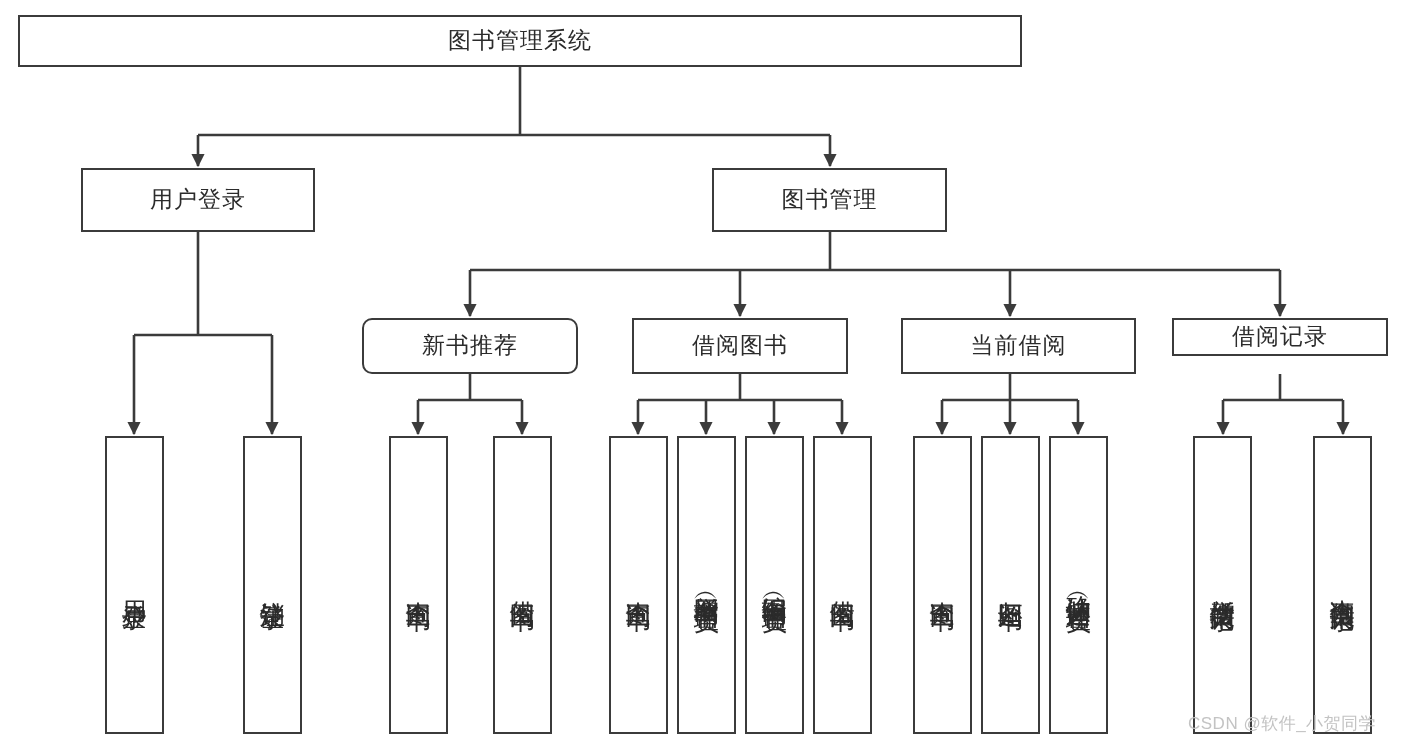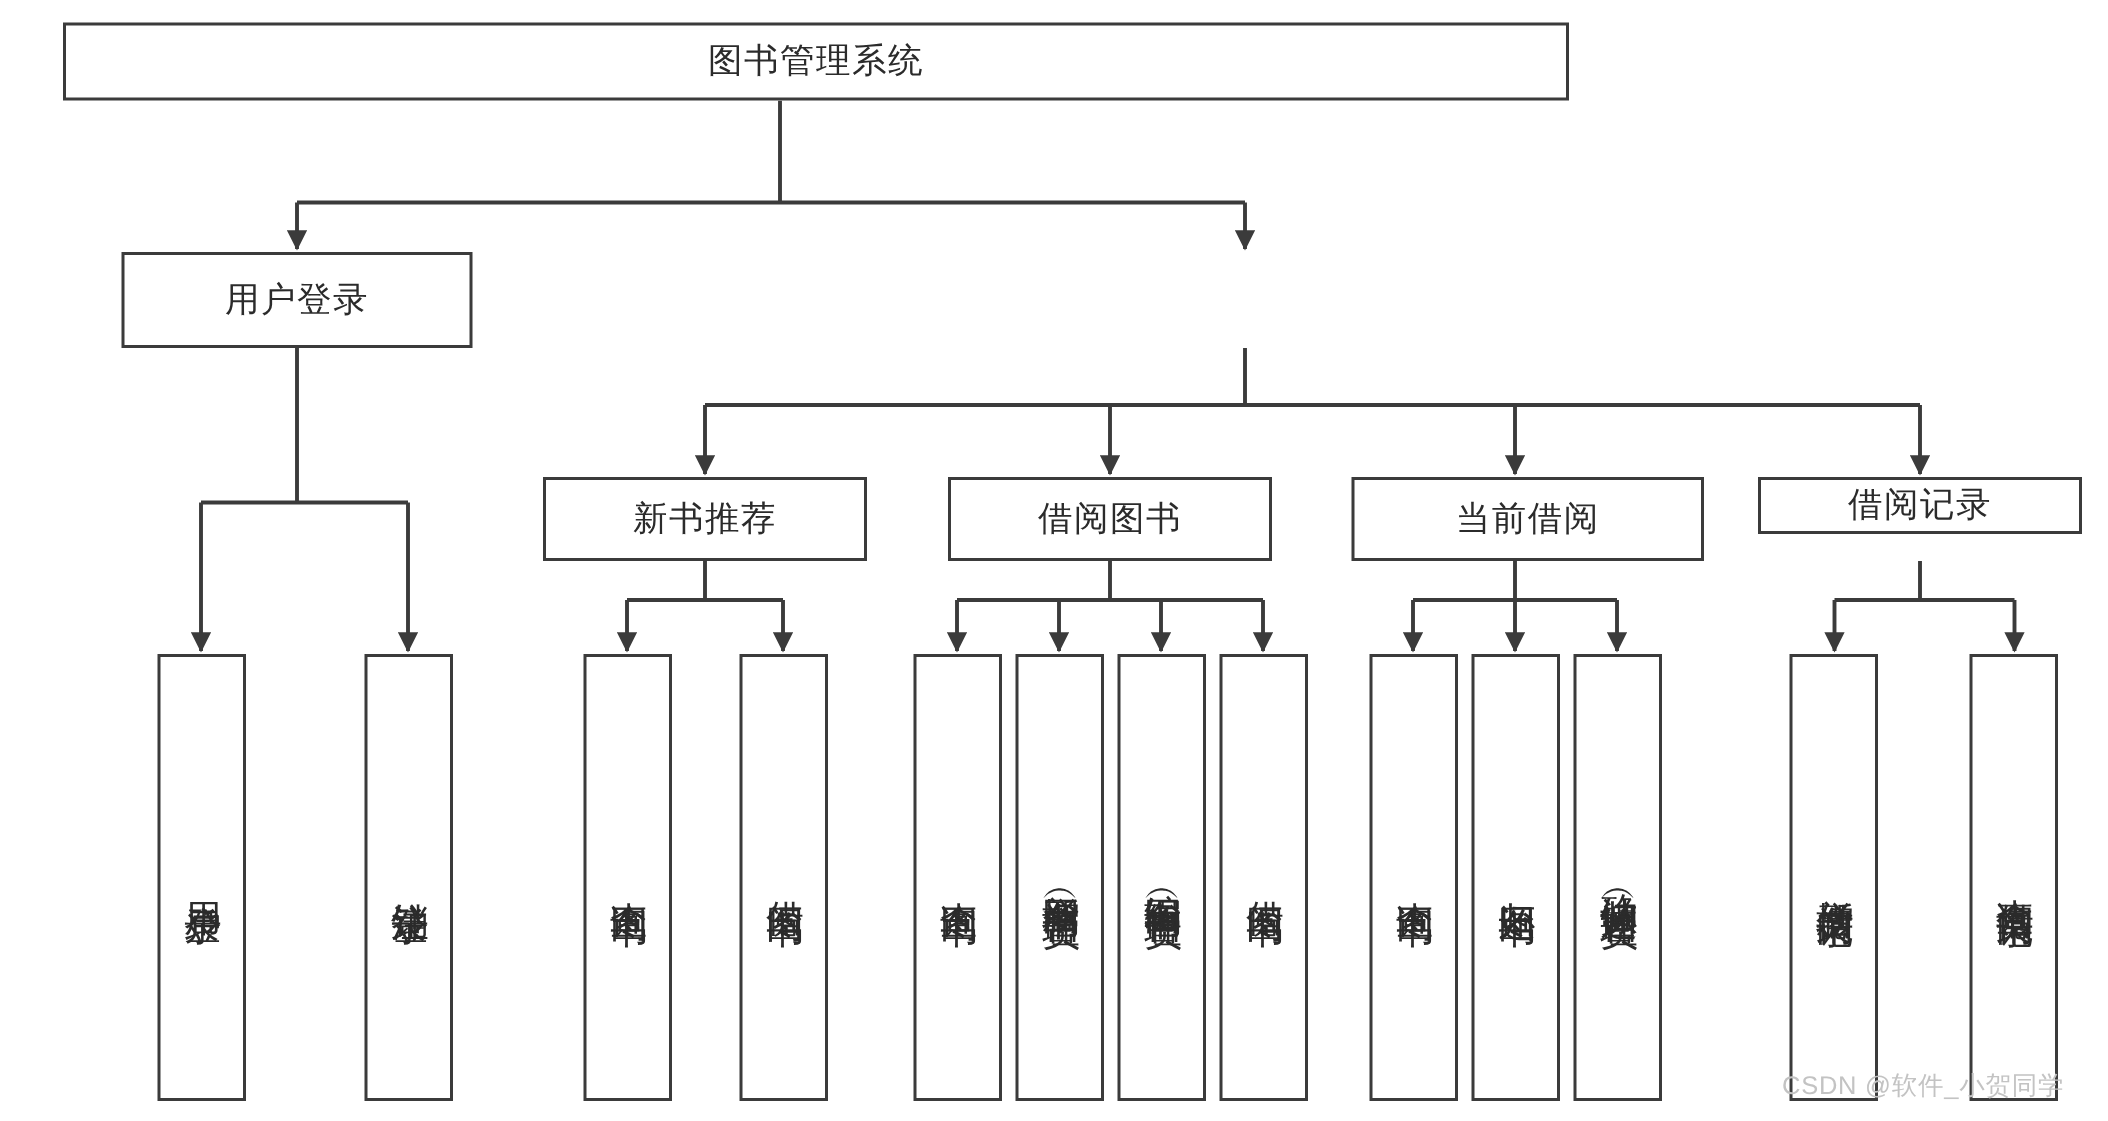--- a/index.html
+++ b/index.html
@@ -115,25 +115,26 @@
       <path d="M 1010 400 L 1010 434" marker-end="url(#arrow)"></path>
       <path d="M 1078 400 L 1078 434" marker-end="url(#arrow)"></path>
 
       <path d="M 1280 374 L 1280 400"></path>
       <path d="M 1223 400 L 1343 400"></path>
       <path d="M 1223 400 L 1223 434" marker-end="url(#arrow)"></path>
       <path d="M 1343 400 L 1343 434" marker-end="url(#arrow)"></path>
     </g>
   </svg>
 
-  <div class="node horiz" style="left:18px; top:15px; width:1004px; height:52px;margin-left:24px;">图书管理系统</div>
+  <div class="node horiz" style="left:18px; top:15px; width:1004px; height:52px;">图书管理系统</div>
 
   <div class="node horiz" style="left:81px; top:168px; width:234px; height:64px;">用户登录</div>
+  <div class="node horiz" style="left:712px; top:168px; width:235px; height:64px;">图书管理</div>
 
-  <div class="node horiz" style="left:362px; top:318px; width:216px; height:56px;">新书推荐</div>
+  <div class="node horiz" style="left:362px; top:318px; width:216px; height:56px;border-radius:10px;">新书推荐</div>
   <div class="node horiz" style="left:632px; top:318px; width:216px; height:56px;">借阅图书</div>
   <div class="node horiz" style="left:901px; top:318px; width:235px; height:56px;">当前借阅</div>
   <div class="node horiz" style="left:1172px; top:318px; width:216px; height:38px;">借阅记录</div>
 
   <div class="node vert" style="left:105px; top:436px; width:59px; height:298px;">
     <span class="vtext">用户登录</span>
   </div>
   <div class="node vert" style="left:243px; top:436px; width:59px; height:298px;">
     <span class="vtext">注销登录</span>
   </div>

